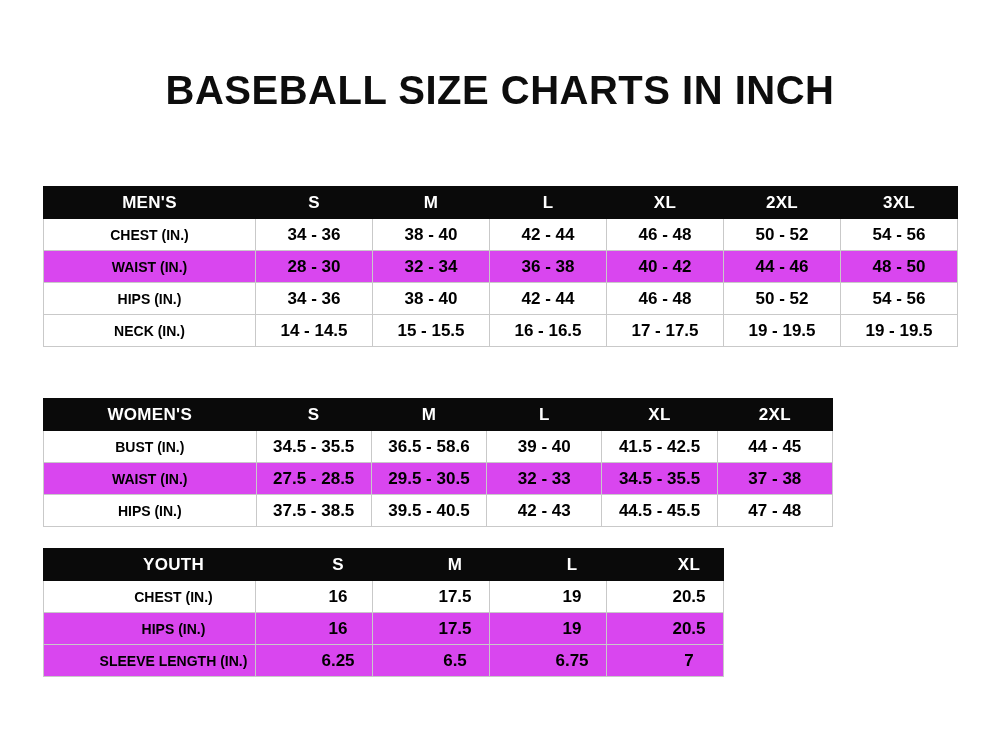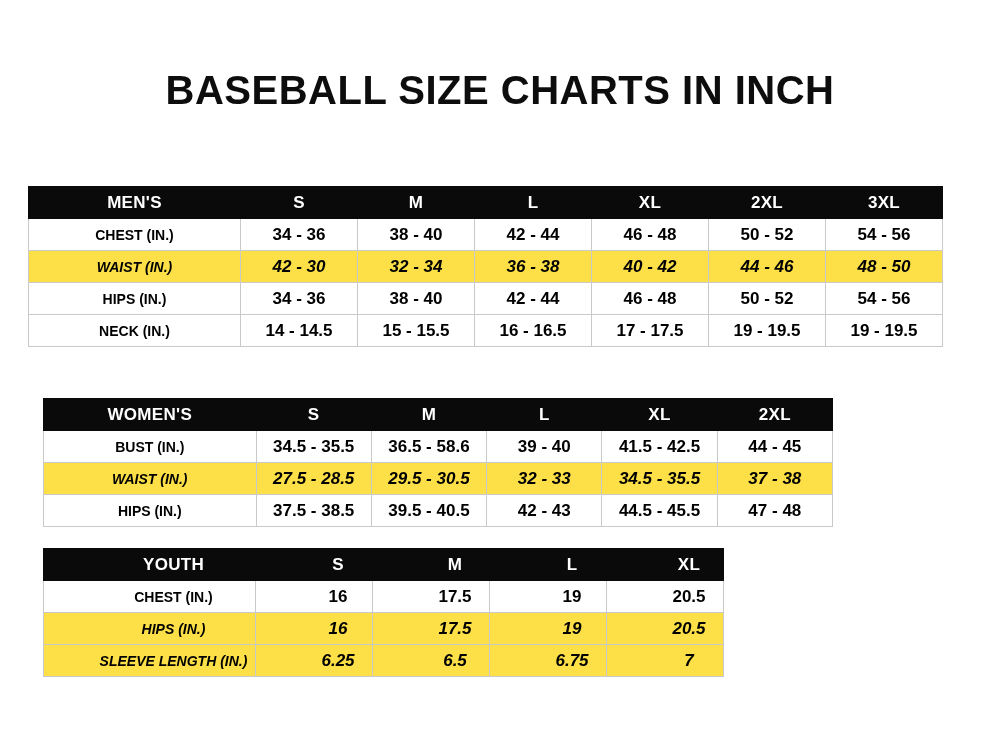--- a/index.html
+++ b/index.html
@@ -56,32 +56,31 @@
     font-size: 17px;
     letter-spacing: 0.3px;
   }
   .size-table thead th.first-col {
     text-align: center;
   }
   .size-table tbody tr.odd td {
     background: #ffffff;
   }
   .size-table tbody tr.even td {
-    background: #fde047;
-    font-style: italic;
+    background: #d946ef;
   }
   .size-table tbody td.first-col {
     text-align: center;
     font-size: 14px;
   }
 
   
   #table-mens {
     top: 186px;
-    left: 28px;
+    left: 43px;
     width: 914px;
   }
   #table-mens col.c0 { width: 212px; }
   #table-mens col.cx { width: 117px; }
 
   
   #table-womens {
     top: 398px;
     left: 43px;
     width: 790px;
@@ -133,21 +132,21 @@
         <td class="first-col">CHEST (IN.)</td>
         <td>34 - 36</td>
         <td>38 - 40</td>
         <td>42 - 44</td>
         <td>46 - 48</td>
         <td>50 - 52</td>
         <td>54 - 56</td>
       </tr>
       <tr class="even">
         <td class="first-col">WAIST (IN.)</td>
-        <td>42 - 30</td>
+        <td>28 - 30</td>
         <td>32 - 34</td>
         <td>36 - 38</td>
         <td>40 - 42</td>
         <td>44 - 46</td>
         <td>48 - 50</td>
       </tr>
       <tr class="odd">
         <td class="first-col">HIPS (IN.)</td>
         <td>34 - 36</td>
         <td>38 - 40</td>

